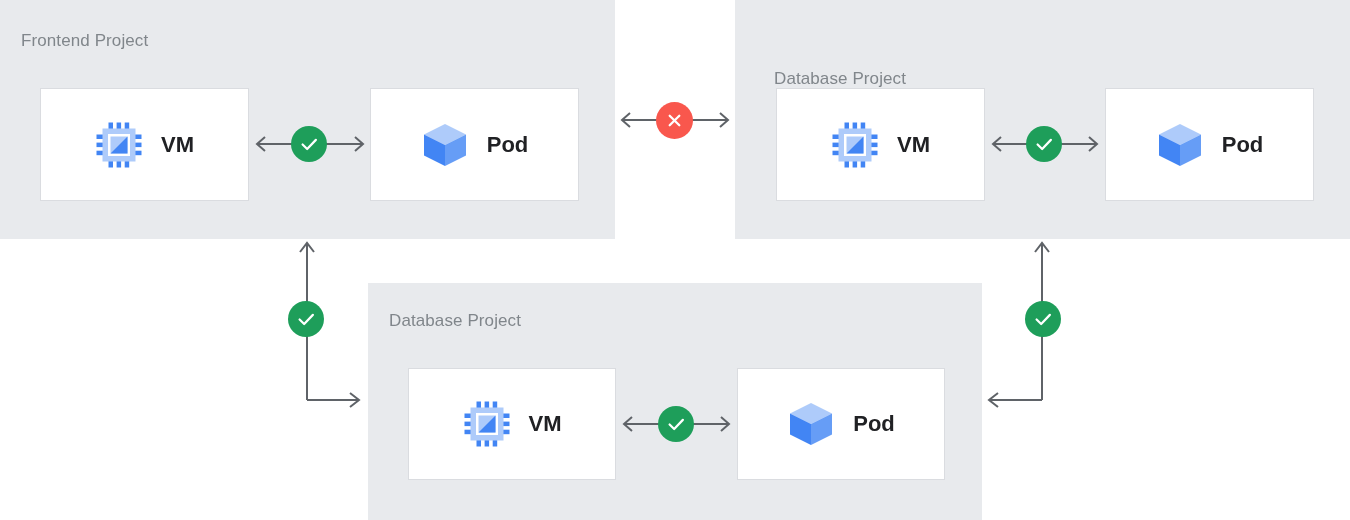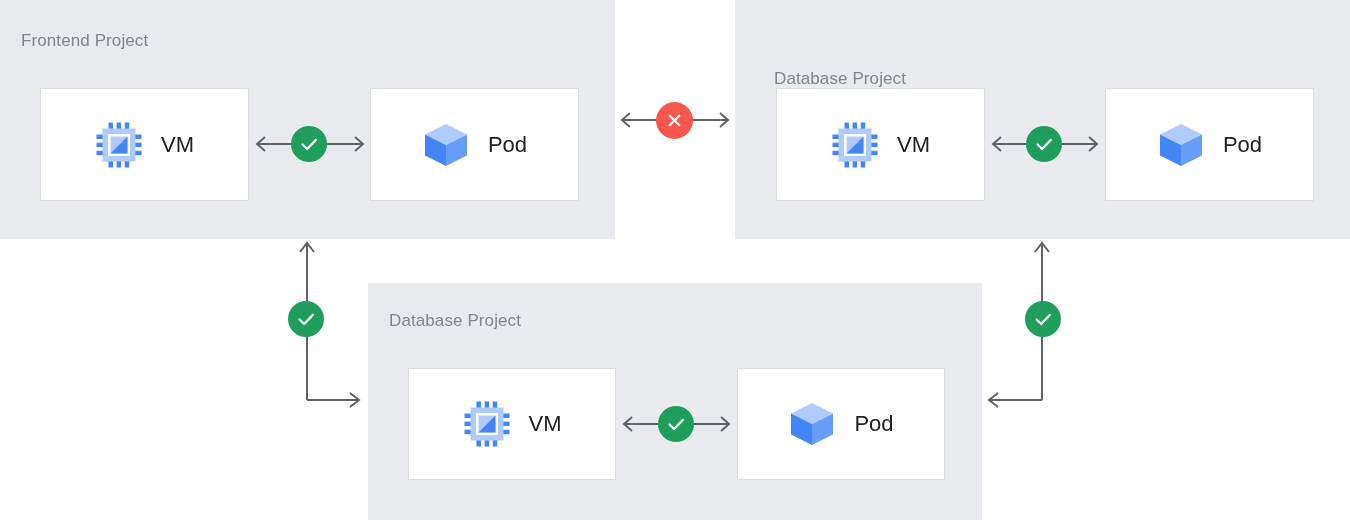--- a/index.html
+++ b/index.html
@@ -40,20 +40,21 @@
     border: 1px solid #dadce0;
     box-sizing: border-box;
     display: flex;
     align-items: center;
     justify-content: center;
   }
   .card-inner {
     display: flex;
     align-items: center;
     gap: 18px;
+    font-weight: bold;
   }
   .card-label {
     font-size: 22px;
     color: #202124;
     line-height: 1;
     white-space: nowrap;
   }
   .icon-box {
     width: 48px;
     height: 48px;

